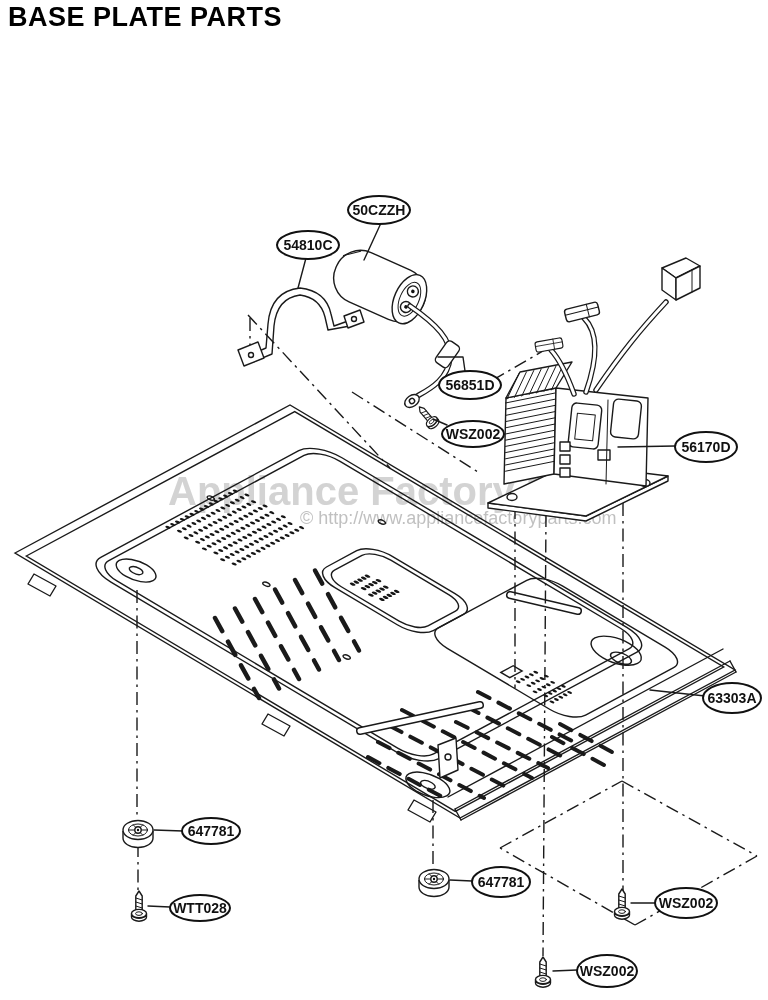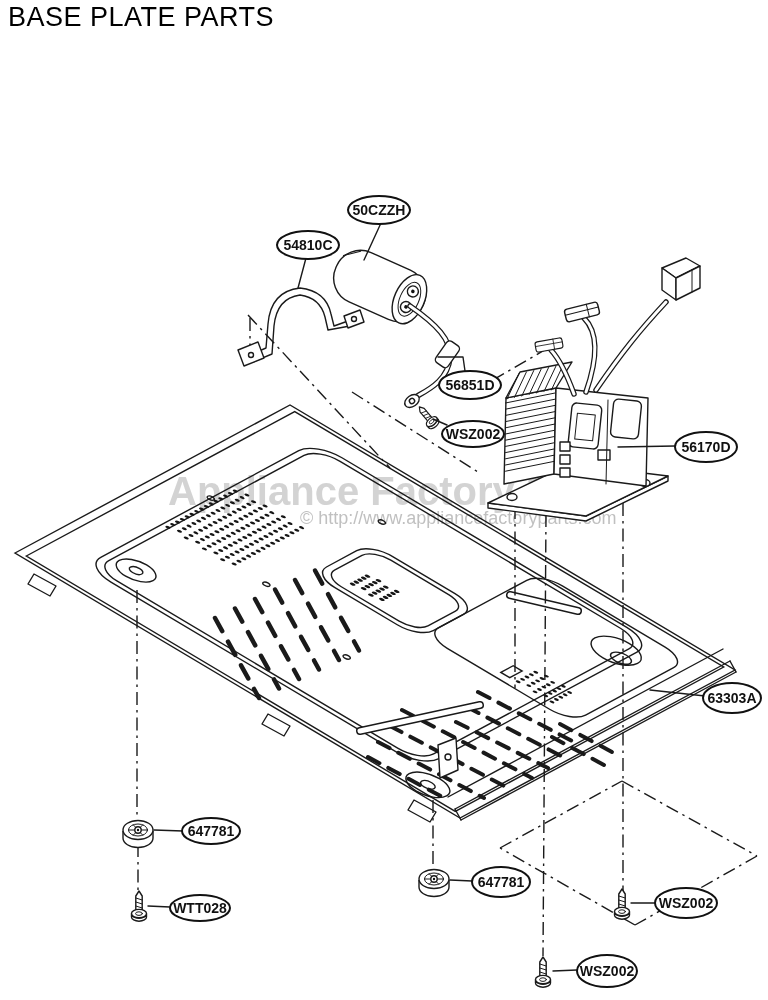--- a/index.html
+++ b/index.html
@@ -1,18 +1,18 @@
 <!DOCTYPE html>
 <html><head>
 <meta charset="utf-8">
 <style>
   html,body{margin:0;padding:0;background:#fff;}
   #page{position:relative;width:768px;height:1000px;background:#fff;overflow:hidden;
         font-family:"Liberation Sans", sans-serif;}
-  #page-title{position:absolute;top:2px;left:8px;margin:0;font-size:27px;font-weight:normal;
+  #page-title{position:absolute;top:2px;left:8px;margin:0;font-size:27px;font-weight:bold;
         letter-spacing:.5px;color:#000;}
   svg text{font-family:"Liberation Sans", sans-serif;}
   .ln{fill:none;stroke:#1a1a1a;stroke-width:1.4;stroke-linejoin:round;stroke-linecap:round;}
   .t{stroke-width:1;}
   .wf{fill:#fff;stroke:#1a1a1a;stroke-width:1.4;stroke-linejoin:round;}
   .dd{fill:none;stroke:#1a1a1a;stroke-width:1.4;stroke-dasharray:13 5 2.5 5;}
   .pl{fill:none;stroke:#1a1a1a;stroke-width:1.4;vector-effect:non-scaling-stroke;}
   .slat{fill:none;stroke:#1a1a1a;stroke-width:4.5;stroke-linecap:round;stroke-dasharray:15 12;}
   .s2{stroke-width:4;stroke-dasharray:13 10;}
   .tube-o{fill:none;stroke:#1a1a1a;stroke-width:5.5;stroke-linecap:round;}

